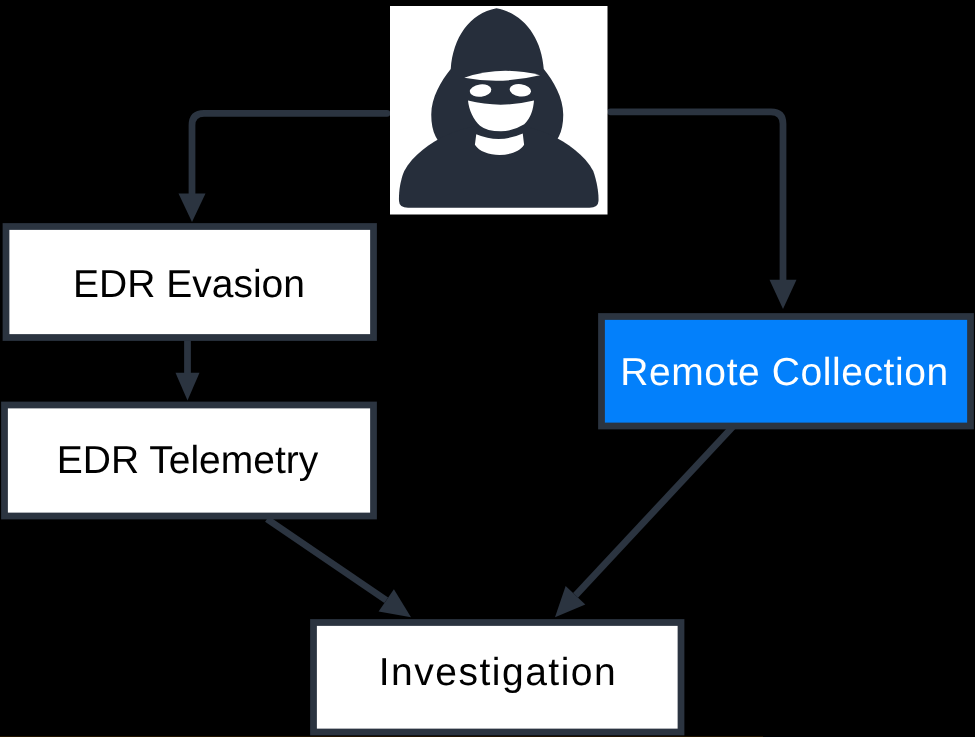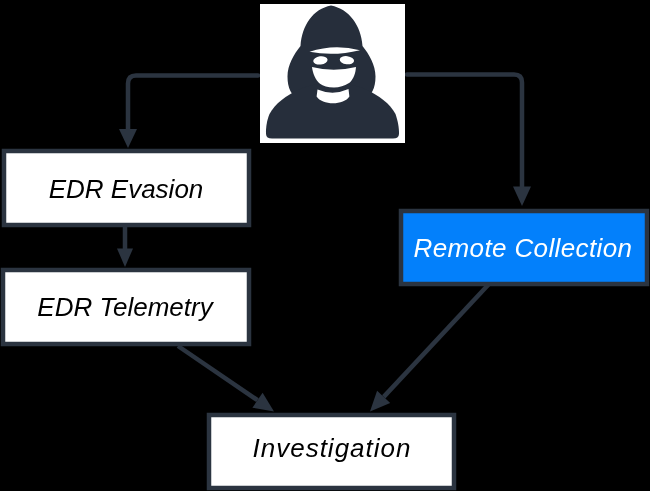--- a/index.html
+++ b/index.html
@@ -1,16 +1,16 @@
 <!DOCTYPE html>
 <html><head>
 <meta charset="utf-8">
 <style>
   html,body{margin:0;padding:0;background:#000;}
-  #canvas{position:relative;width:650px;height:491px;background:#a16207;overflow:hidden;font-style:italic;}
+  #canvas{position:relative;width:650px;height:491px;background:#a16207;overflow:hidden;}
   svg{display:block;}
   text{font-family:"Liberation Sans",sans-serif;}
 </style>
 </head>
 <body>
 <div id="canvas">
 <svg width="650" height="491" viewBox="0 0 650 491">
   <rect x="0" y="0" width="650" height="491" fill="#000000"></rect>
 
   <path d="M258,75.5 L136,75.5 Q128,75.5 128,83.5 L128,131" fill="none" stroke="#2b3440" stroke-width="4.5" stroke-linecap="round"></path>

